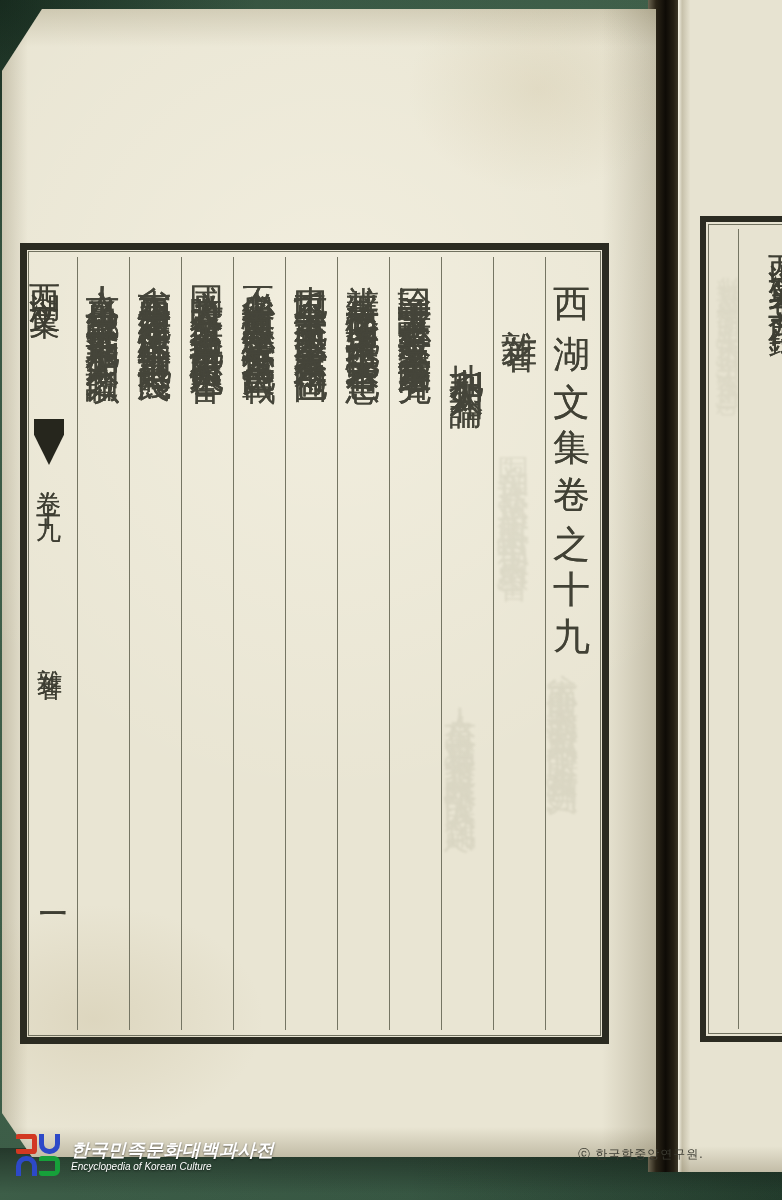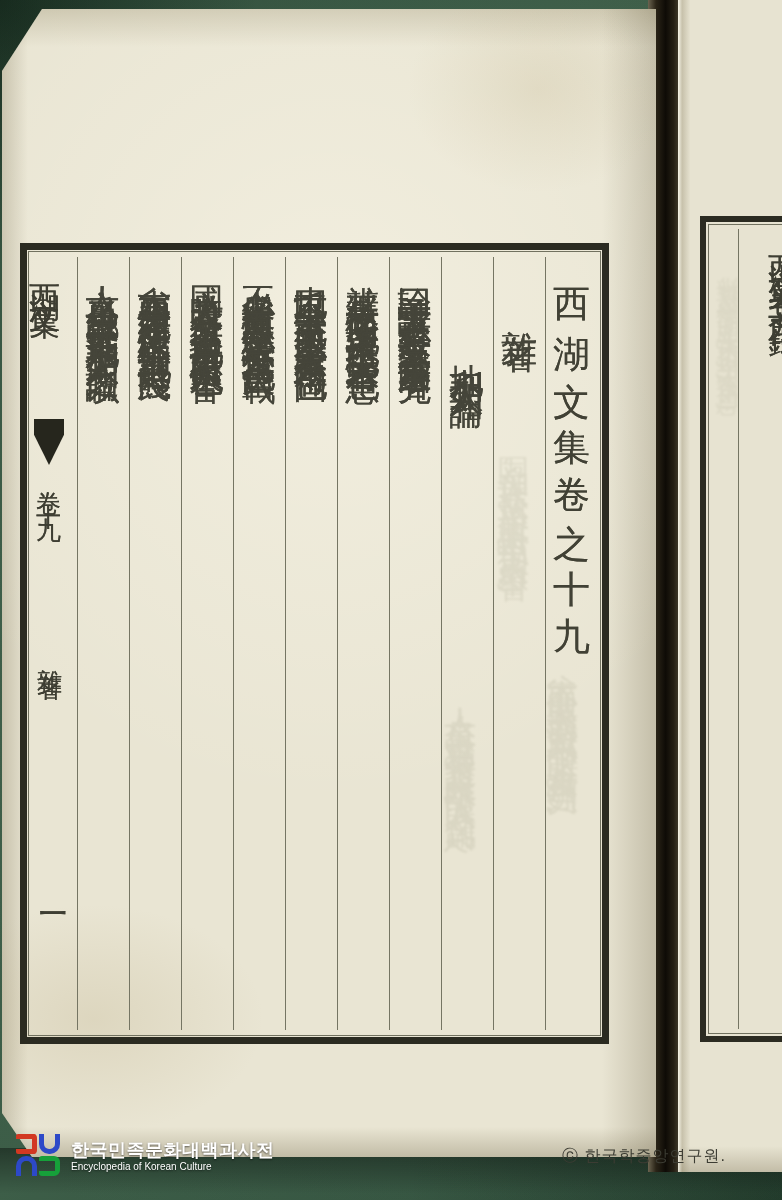--- a/index.html
+++ b/index.html
@@ -80,24 +80,24 @@
   
   .branding{position:absolute;left:16px;top:1134px;display:flex;align-items:center;gap:9px;z-index:5;}
   .logo-mark{width:46px;height:44px;display:grid;grid-template-columns:21px 21px;
     grid-template-rows:20px 20px;gap:2px;}
   .logo-mark span{display:block;box-sizing:border-box;}
   .lm1{border:5px solid #d23822;border-left:none;border-radius:2px 4px 4px 2px;}
   .lm2{border:5px solid #2d49c8;border-top:none;border-radius:0 0 10px 10px;}
   .lm3{border:5px solid #2d49c8;border-bottom:none;border-radius:10px 10px 0 0;}
   .lm4{border:5px solid #16a03a;border-left:none;border-radius:3px 6px 6px 3px;}
   .brand-text{color:#ffffff;font-family:"Liberation Sans",sans-serif;
-    text-shadow:0 1px 2px rgba(0,0,0,.55);line-height:1.15;}
+    text-shadow:0 1px 2px rgba(0,0,0,.55);line-height:1.15;font-style:italic;}
   .brand-ko{font-size:18px;font-weight:bold;letter-spacing:.5px;}
   .brand-en{font-size:10px;}
-  .copyright{position:absolute;top:1146px;left:562px;z-index:5;font-size:16px;
+  .copyright{position:absolute;top:1146px;left:578px;z-index:5;font-size:12px;
     letter-spacing:1px;color:#3c3c33;font-family:"Liberation Sans",sans-serif;}
 </style>
 </head>
 <body>
 
 <div class="scene">
   <div class="floor-shadow"></div>
 
   <div class="page-left">
     <div class="textblock">

